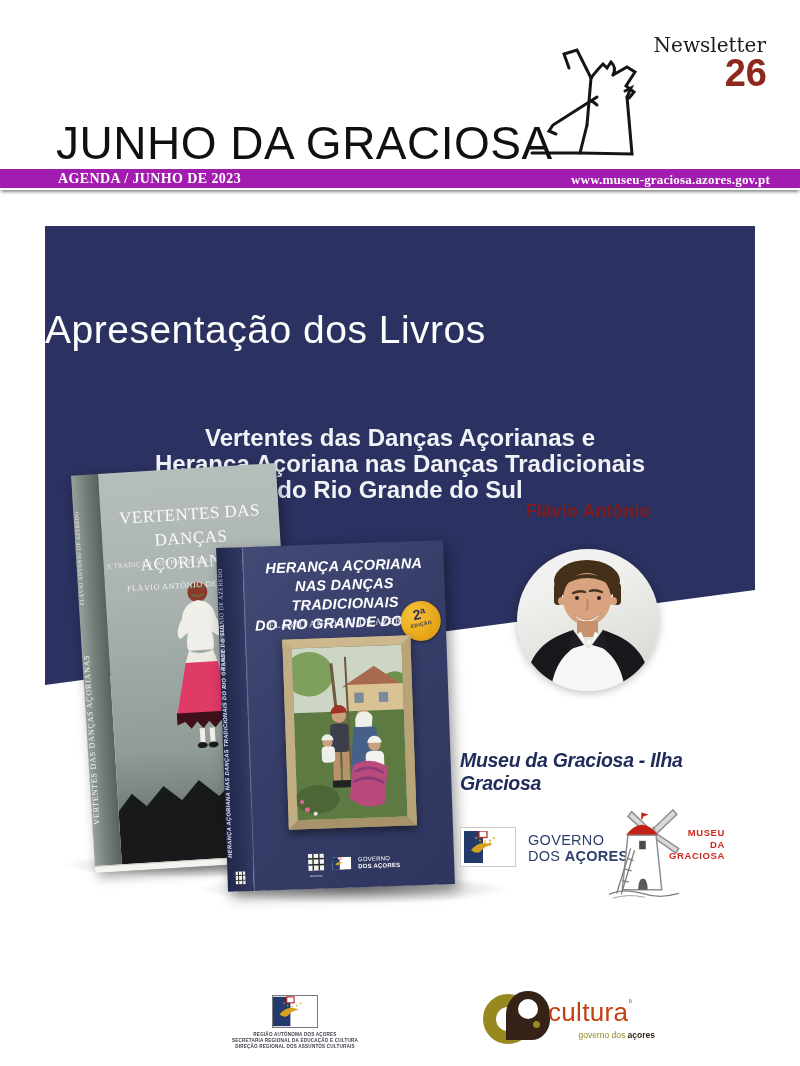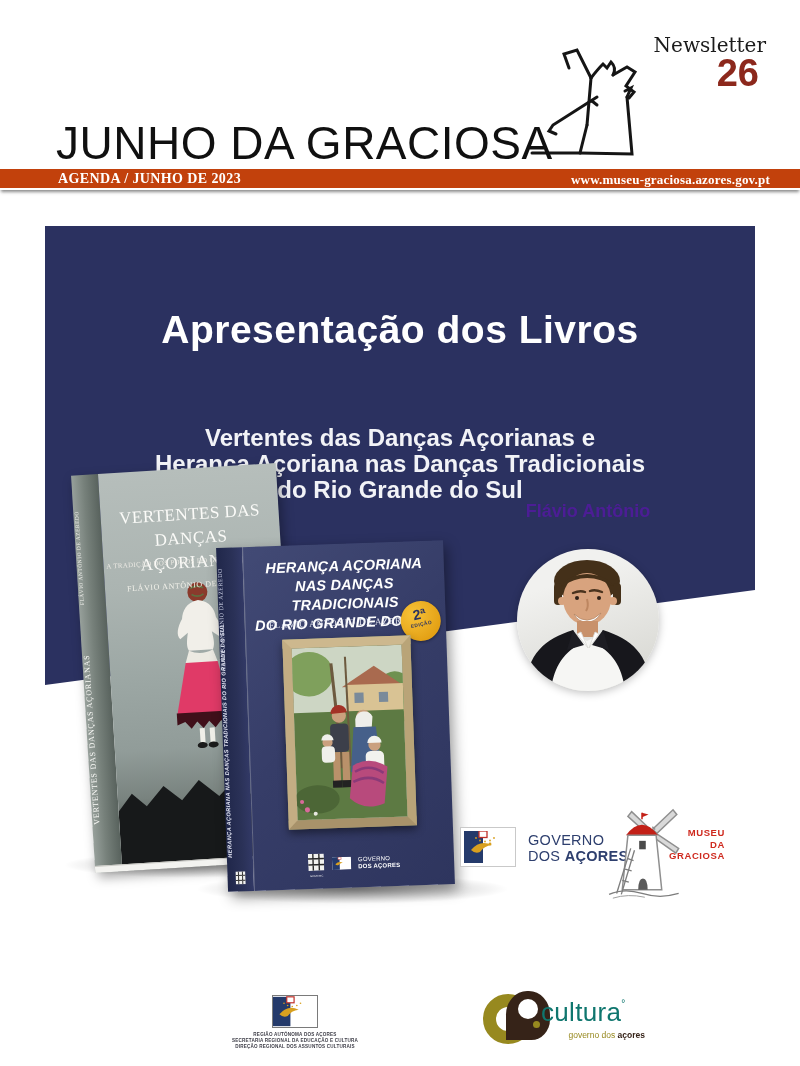--- a/index.html
+++ b/index.html
@@ -2,38 +2,38 @@
 <html><head>
 <meta charset="utf-8">
 <style>
   html,body{margin:0;padding:0;background:#ffffff;}
   #page{position:relative;width:800px;height:1066px;background:#fff;overflow:hidden;
         font-family:"Liberation Sans",sans-serif;}
   .abs{position:absolute;}
 
   
   .newsletter-label{right:34px;top:33px;font-family:"DejaVu Serif",serif;font-size:20px;color:#1b1b1b;}
-  .issue-number{right:41px;top:52px;font-size:38px;font-weight:700;color:#8c281c;}
+  .issue-number{right:33px;top:52px;font-size:38px;font-weight:700;color:#8c281c;}
   .museum-title{left:56px;top:116px;font-size:46px;color:#101010;letter-spacing:0.5px;white-space:nowrap;}
   .windmill-sketch{left:522px;top:40px;}
 
   
-  .agenda-bar{left:0;top:169px;width:800px;height:19px;background:#c2410c;border-bottom:2px solid #fff;
+  .agenda-bar{left:0;top:169px;width:800px;height:19px;background:#a21caf;border-bottom:2px solid #fff;
               box-shadow:0 3px 3px -1px rgba(90,90,90,.7);}
   .agenda-left{position:absolute;left:58px;top:1px;font-family:"Liberation Serif",serif;font-weight:700;
                font-size:14px;line-height:18px;color:#fff;letter-spacing:.4px;}
   .agenda-url{position:absolute;right:30px;top:2px;font-family:"Liberation Serif",serif;font-weight:600;
               font-size:13px;line-height:17px;color:#fff;letter-spacing:.2px;margin-left:20px;}
 
   
   .poster{left:45px;top:226px;width:710px;height:680px;}
   .navy-bg{left:0;top:0;width:710px;height:460px;background:#2b3160;
            clip-path:polygon(0 0,710px 0,710px 364px,0 459px);}
-  .poster-title{left:0;top:82px;width:710px;text-align:center;color:#fff;
-                font-size:39px;font-weight:700;letter-spacing:.5px;}
+  .poster-title{left:0;top:82px;width:710px;text-align:left;color:#fff;
+                font-size:39px;font-weight:400;letter-spacing:.5px;}
   .poster-subtitle{left:0;top:199px;width:710px;text-align:center;color:#f2f3f7;
                    font-size:24px;font-weight:600;line-height:26px;}
 
   .shadow-ellipse{border-radius:50%;}
   .shadow-b1{left:18px;top:626px;width:255px;height:26px;
              background:radial-gradient(ellipse at center,rgba(0,0,0,.32),rgba(0,0,0,0) 70%);}
   .shadow-b2{left:150px;top:648px;width:315px;height:30px;
              background:radial-gradient(ellipse at center,rgba(0,0,0,.35),rgba(0,0,0,0) 70%);}
 
   
@@ -84,21 +84,21 @@
   .photo-frame{left:36px;top:94px;width:128px;height:190px;box-sizing:border-box;
                border:9px solid #c3ad83;border-color:#cdb88e #b9a478 #a8926a #c3ad83;
                background:#8d9a74;box-shadow:0 4px 9px rgba(0,0,0,.45), inset 0 0 0 1px #8d7950;}
   .b2-logos{left:0;bottom:14px;width:200px;display:flex;justify-content:center;align-items:center;gap:7px;}
   .edunisc{width:17px;height:21px;text-align:center;}
   .edunisc-name{font-size:2.6px;color:#fff;letter-spacing:.2px;display:block;line-height:3px;}
   .gov2-text{color:#fff;font-size:6px;line-height:7px;letter-spacing:.2px;}
   .gov2-text b{font-weight:700;}
 
   
-  .person-name{left:393px;top:272px;width:300px;text-align:center;color:#4c1d95;
+  .person-name{left:393px;top:272px;width:300px;text-align:center;color:#7f1d1d;
                font-size:18px;font-weight:600;line-height:26px;}
   .person-circle{left:472px;top:323px;width:142px;height:142px;border-radius:50%;overflow:hidden;
                  background:linear-gradient(160deg,#f1f1ef 25%,#dadad5 85%);
                  box-shadow:0 2px 8px rgba(0,0,0,.25);}
 
   
   .event-datetime{left:415px;top:494px;font-size:24px;font-weight:800;color:#202c59;letter-spacing:-.2px;}
   .event-location{left:415px;top:523px;font-size:19.5px;font-weight:700;font-style:italic;
                   color:#202c59;letter-spacing:-.3px;}
 
@@ -117,23 +117,23 @@
   .flag-small{left:272px;top:995px;width:46px;height:33px;border:1px solid #7a7a7a;background:#fff;
               box-sizing:border-box;}
   .flag-caption{left:195px;top:1032px;width:200px;text-align:center;color:#3c3c46;
                 font-size:4.6px;line-height:5.8px;font-weight:700;letter-spacing:.2px;}
   .cultura{left:483px;top:991px;width:170px;height:62px;}
   .c-ring{position:absolute;left:0;top:3px;width:24px;height:24px;border:13px solid #97891f;border-radius:50%;}
   .c-a{position:absolute;left:23px;top:0;width:44px;height:49px;background:#362318;
        border-radius:48% 48% 42% 0;}
   .c-a::before{content:"";position:absolute;left:12px;top:8px;width:20px;height:20px;border-radius:50%;background:#fff;}
   .c-a::after{content:"";position:absolute;left:27px;top:30px;width:7px;height:7px;border-radius:50%;background:#97891f;}
-  .c-word{position:absolute;left:58px;top:6px;font-size:26px;color:#0f766e;letter-spacing:.3px;}
+  .c-word{position:absolute;left:65px;top:6px;font-size:26px;color:#c2410c;letter-spacing:.3px;}
   .c-mark{font-size:10px;vertical-align:14px;}
-  .c-sub{position:absolute;left:70px;top:39px;width:92px;text-align:right;font-size:8.5px;color:#97891f;}
+  .c-sub{position:absolute;left:80px;top:39px;width:92px;text-align:right;font-size:8.5px;color:#97891f;}
   .c-sub b{color:#362318;font-weight:700;}
 </style>
 </head>
 <body>
 
 <div id="page">
 
   <div class="abs newsletter-label">Newsletter</div>
   <div class="abs issue-number">26</div>
 
@@ -302,20 +302,21 @@
         <path d="M34,142 Q36,96 60,86 L70,92 L82,86 Q106,96 108,142 Z" fill="#f6f6f4"></path>
         <path d="M60,85 L71,99 L64,83 Z" fill="#fff" stroke="#d9d9d4" stroke-width="0.8"></path>
         <path d="M82,85 L72,99 L78,83 Z" fill="#fff" stroke="#d9d9d4" stroke-width="0.8"></path>
         <path d="M8,142 C10,104 28,90 56,81 L63,95 C44,105 36,122 34,142 Z" fill="#17171c"></path>
         <path d="M134,142 C132,104 114,90 86,81 L79,95 C98,105 106,122 108,142 Z" fill="#17171c"></path>
         <path d="M56,81 L67,96 L50,101 Z" fill="#1d1d23"></path>
         <path d="M86,81 L75,96 L92,101 Z" fill="#1d1d23"></path>
       </svg>
     </div>
 
+    <div class="abs event-location">Museu da Graciosa - Ilha Graciosa</div>
 
     <div class="abs gov-logo">
       <div class="abs gov-flagbox">
         <svg width="48" height="32" viewBox="0 0 48 32">
           <rect width="48" height="32" fill="#fff"></rect>
           <rect width="19" height="32" fill="#243a6b"></rect>
           <path d="M7,19 Q16,8 28,14 Q20,15 16,21 Q11,23 7,19 Z" fill="#d8a01f"></path>
           <circle cx="26" cy="13" r="1.4" fill="#d8a01f"></circle>
           <rect x="15" y="0" width="8" height="6.5" fill="#fff" stroke="#c03028" stroke-width="1.3"></rect>
           <g fill="#d8a01f">

